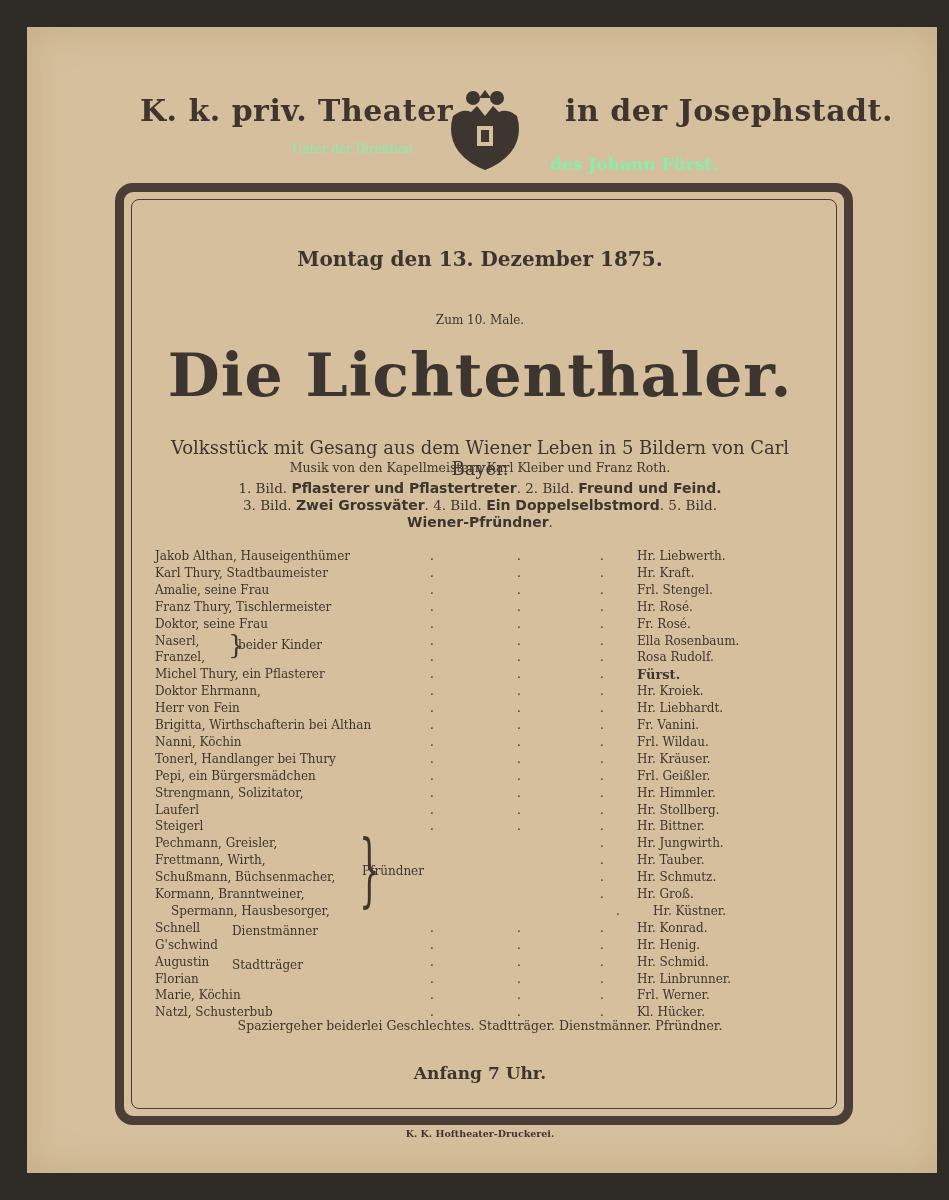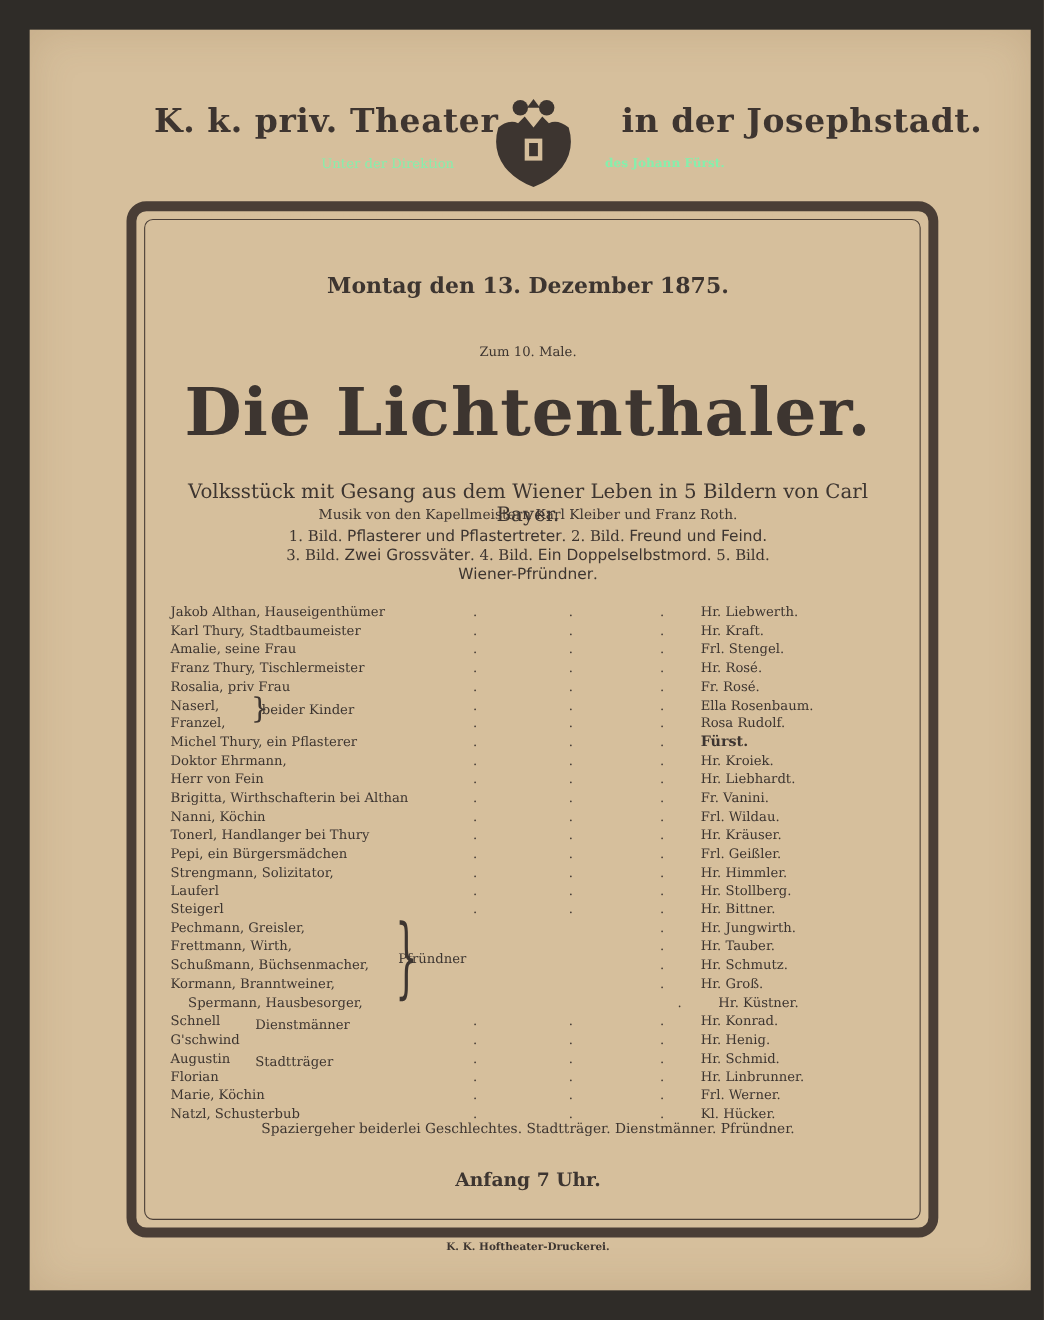--- a/index.html
+++ b/index.html
@@ -16,42 +16,42 @@
     box-shadow: inset 0 0 40px rgba(120,90,50,0.18);
   }
   .head-left, .head-right {
     position: absolute; top: 93px; font-family: "DejaVu Serif", serif;
     font-weight: bold; font-size: 30px; color: #3e3530; letter-spacing: 0.5px;
   }
   .head-left { left: 140px; }
   .head-right { left: 565px; }
   .sub-left, .sub-right { position: absolute; top: 142px; font-size: 12px; color: #86efac; }
   .sub-left { left: 292px; }
-  .sub-right { left: 550px; font-weight: bold; font-size: 11px; }
+  .sub-right { left: 550px; font-weight: bold; font-size: 17px; margin-top: 12px; }
   .eagle { position: absolute; left: 443px; top: 86px; width: 84px; height: 86px; }
   .frame {
     position: absolute; left: 115px; top: 183px; width: 738px; height: 942px;
     border: 9px solid #4a3e36; border-radius: 18px; box-sizing: border-box;
   }
   .frame::before {
     content: ""; position: absolute; inset: 2px;
     border: 3px dotted #d6bf9c; border-radius: 12px;
   }
   .frame-inner {
     position: absolute; left: 131px; top: 199px; width: 706px; height: 910px;
     border: 1px solid #4a3e36; border-radius: 8px; box-sizing: border-box;
   }
   .center { position: absolute; left: 140px; width: 680px; text-align: center; }
   .date { top: 247px; font-weight: bold; font-size: 20px; }
   .zum { top: 313px; font-size: 12px; }
   .title { top: 340px; font-size: 60px; font-weight: bold; letter-spacing: 1px; font-family: "DejaVu Serif", serif; }
   .line1 { top: 437px; font-size: 18px; }
   .line2 { top: 460px; font-size: 12.5px; }
   .bilds { top: 480px; font-size: 13.5px; line-height: 17px; }
-  .bilds b { font-family: "DejaVu Sans", sans-serif; font-weight: normal; font-size: 14px; }
+  .bilds b { font-family: "DejaVu Sans", sans-serif; font-weight: bold; font-size: 14px; }
   .cast-row { position: absolute; left: 155px; width: 660px; height: 17px; font-size: 12px; line-height: 17px; }
   .cast-role { position: absolute; left: 0; white-space: nowrap; text-align: center; }
   .dot { position: absolute; top: 0; }
   .cast-actor { position: absolute; left: 482px; white-space: nowrap; }
   .cast-actor.bold { font-weight: bold; font-size: 13px; }
   .group-label { position: absolute; font-size: 12px; white-space: nowrap; }
   .brace { position: absolute; font-size: 12px; color: #3d3530; }
   .extras { top: 1018px; font-size: 12.5px; }
   .start { top: 1063px; font-size: 17px; font-weight: bold; }
   .printer { position: absolute; left: 140px; width: 680px; text-align: center; top: 1128px; font-size: 9.5px; font-weight: bold; }
@@ -121,21 +121,21 @@
       <span class="cast-actor">Frl. Stengel.</span>
     </div>
     <div class="cast-row" style="top: 598.7px;">
       <span class="cast-role">Franz Thury, Tischlermeister</span>
       <span class="dot" style="left: 275px;">.</span>
       <span class="dot" style="left: 362px;">.</span>
       <span class="dot" style="left: 445px;">.</span>
       <span class="cast-actor">Hr. Rosé.</span>
     </div>
     <div class="cast-row" style="top: 615.6px;">
-      <span class="cast-role">Rosalia, priv Frau</span>
+      <span class="cast-role">Doktor, seine Frau</span>
       <span class="dot" style="left: 275px;">.</span>
       <span class="dot" style="left: 362px;">.</span>
       <span class="dot" style="left: 445px;">.</span>
       <span class="cast-actor">Fr. Rosé.</span>
     </div>
     <div class="cast-row" style="top: 632.5px;">
       <span class="cast-role">Naserl,</span>
       <span class="dot" style="left: 275px;">.</span>
       <span class="dot" style="left: 362px;">.</span>
       <span class="dot" style="left: 445px;">.</span>

